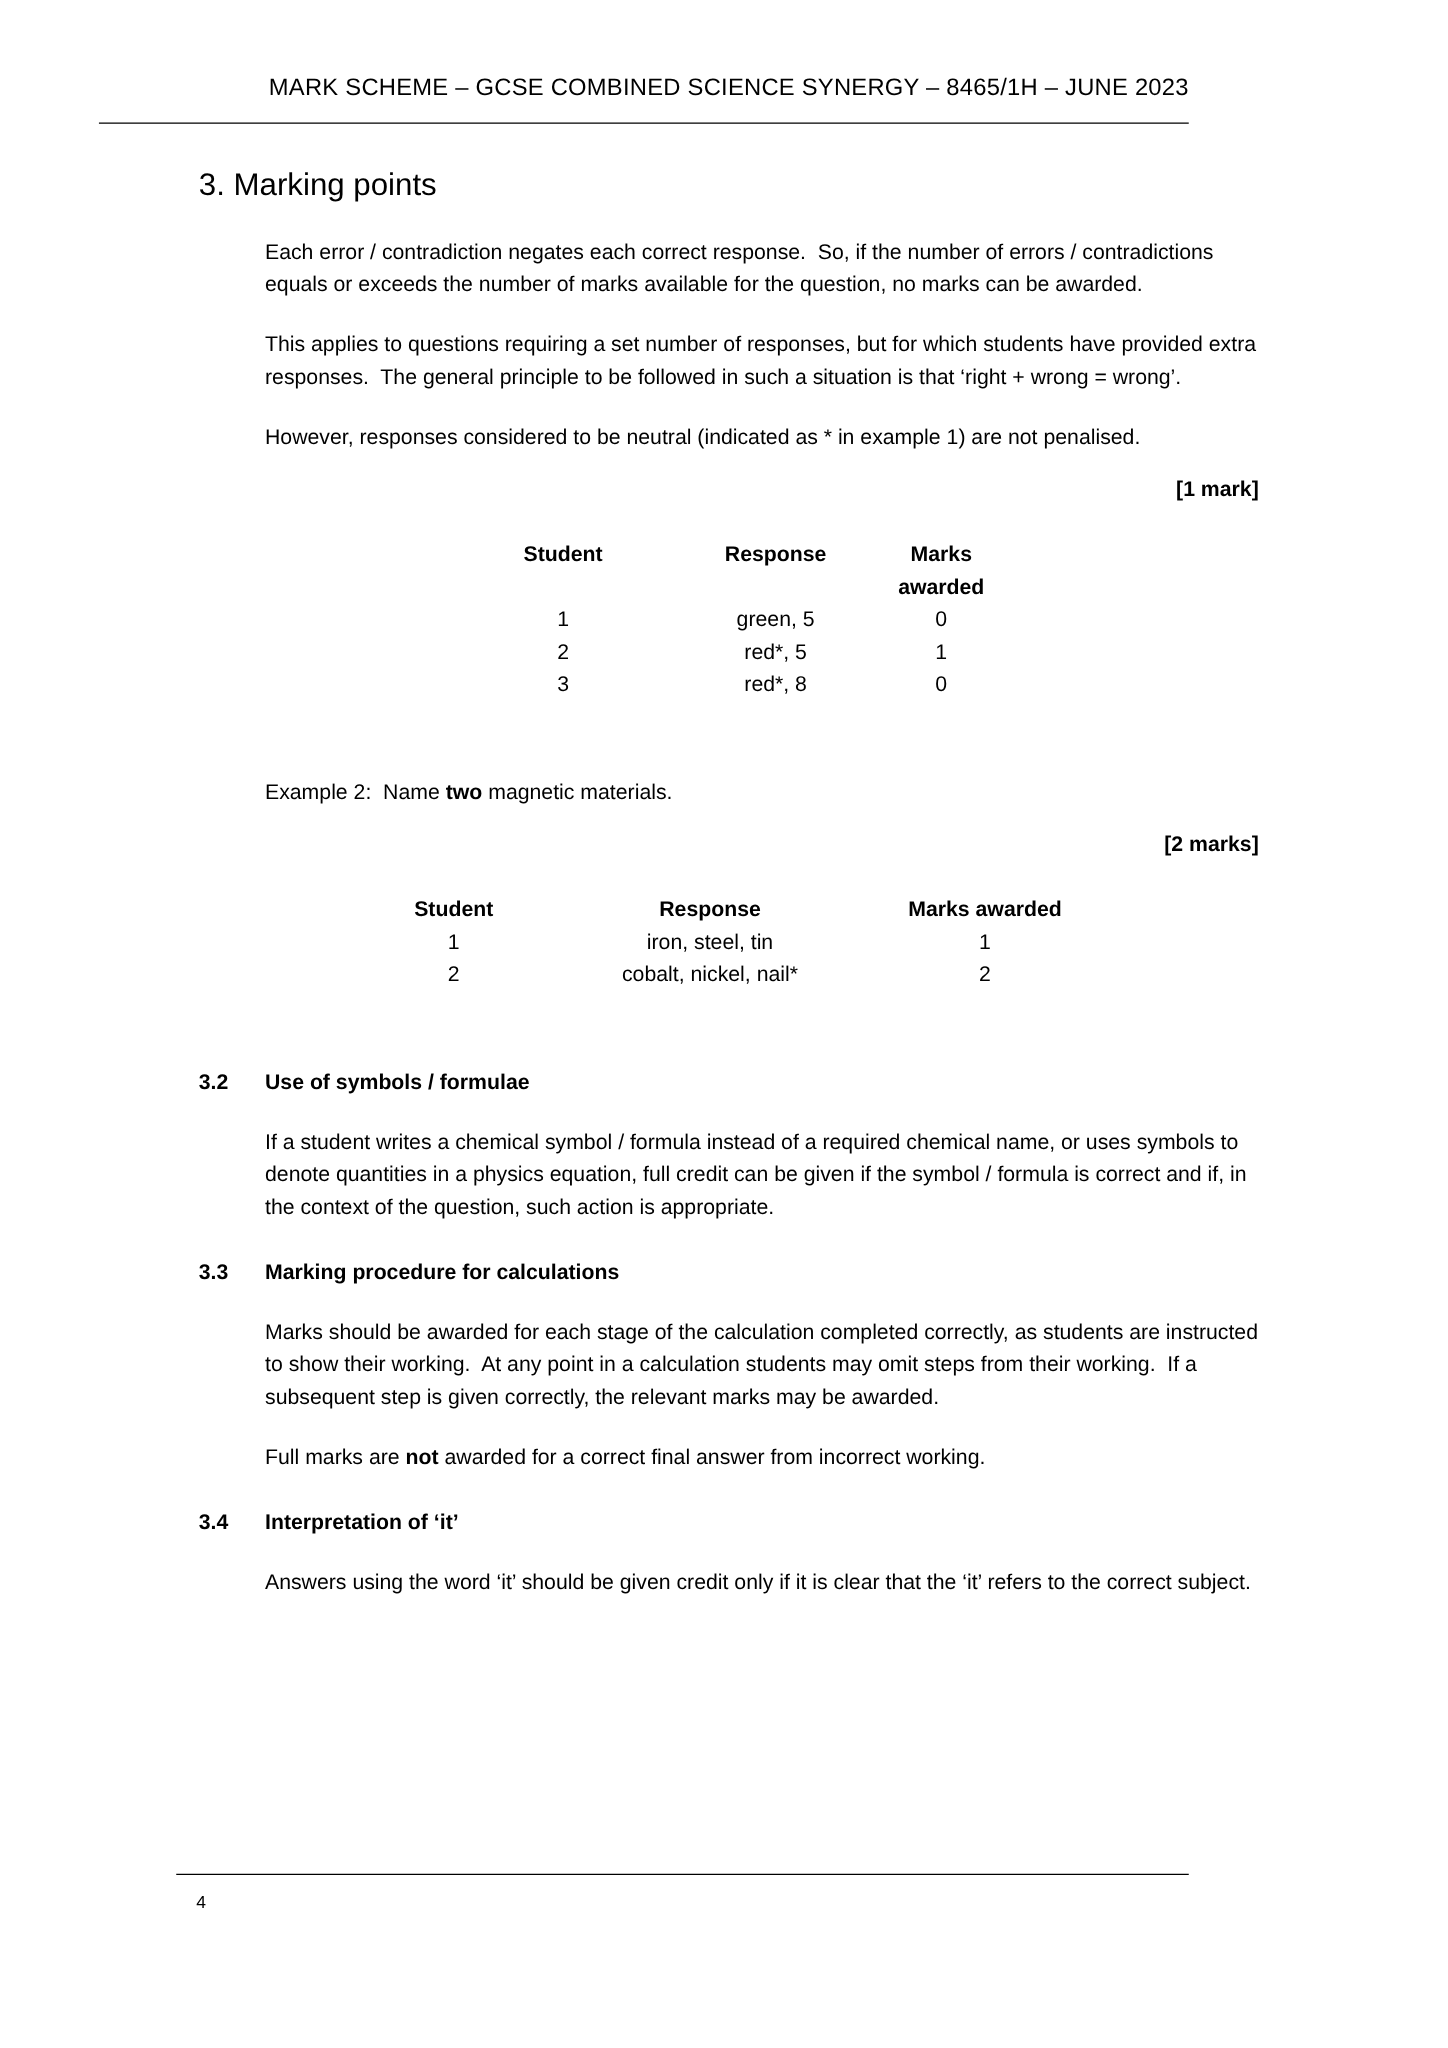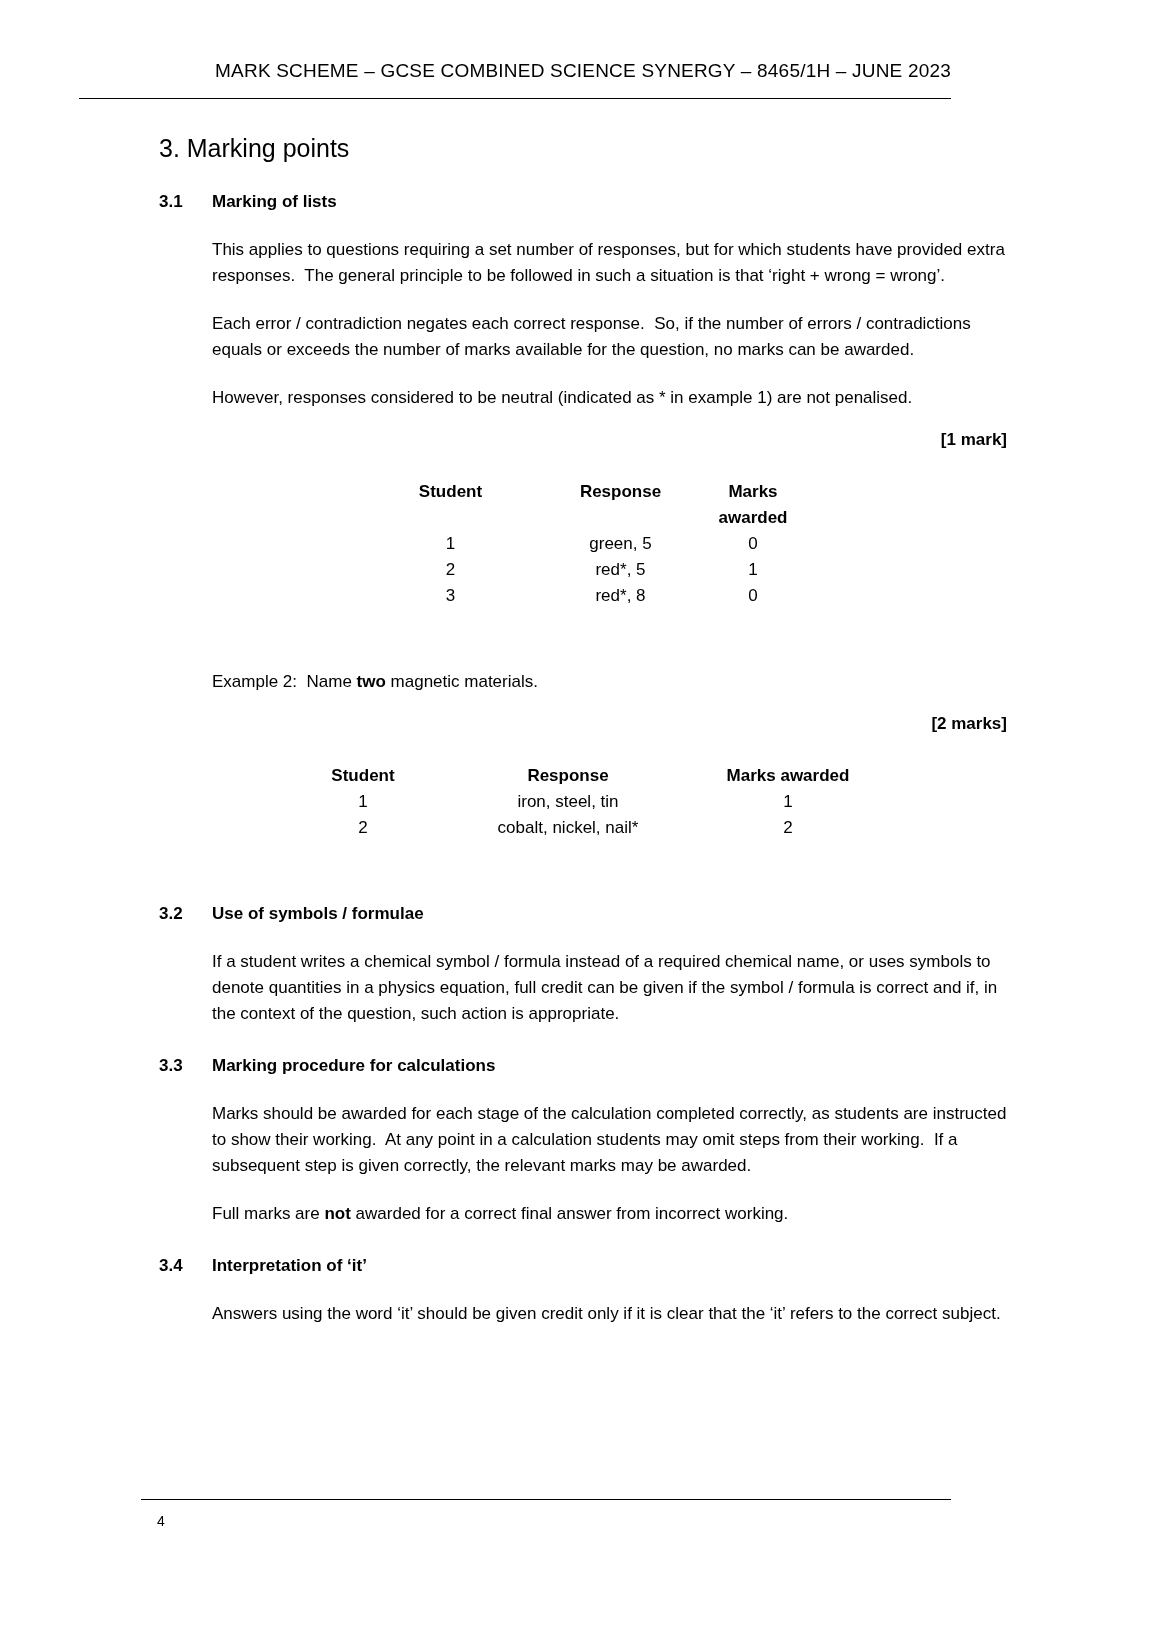--- a/index.html
+++ b/index.html
@@ -109,26 +109,22 @@
   <div class="doc-header">
     <span>MARK SCHEME – GCSE COMBINED SCIENCE SYNERGY – 8465/1H – JUNE 2023</span>
   </div>
   <hr class="header-rule">
 
   <div class="content">
 
     <div class="doc-title">3. Marking points</div>
 
     <div class="section">
-      <div class="section-head">
-        <span class="sec-num">3.1</span>
-        <span class="sec-title">Marking of lists</span>
-      </div>
+      <p class="para">Each error / contradiction negates each correct response.  So, if the number of errors / contradictions equals or exceeds the number of marks available for the question, no marks can be awarded.</p>
       <p class="para">This applies to questions requiring a set number of responses, but for which students have provided extra responses.  The general principle to be followed in such a situation is that ‘right + wrong = wrong’.</p>
-      <p class="para">Each error / contradiction negates each correct response.  So, if the number of errors / contradictions equals or exceeds the number of marks available for the question, no marks can be awarded.</p>
       <p class="para">However, responses considered to be neutral (indicated as * in example 1) are not penalised.</p>
 
       <div class="marks">[1 mark]</div>
 
       <table class="resp-table t1">
         <thead>
           <tr>
             <th class="c1">Student</th>
             <th class="c2">Response</th>
             <th class="c3">Marks awarded</th>

